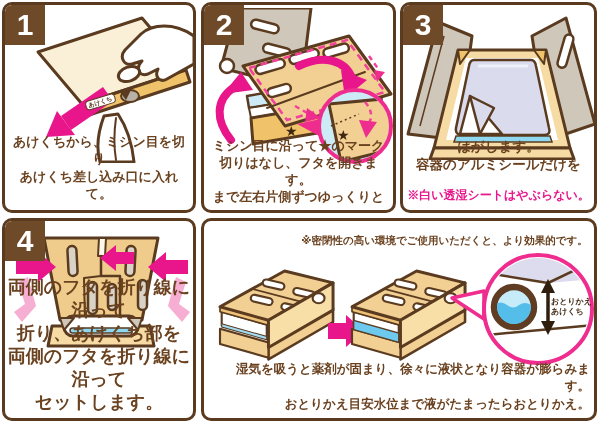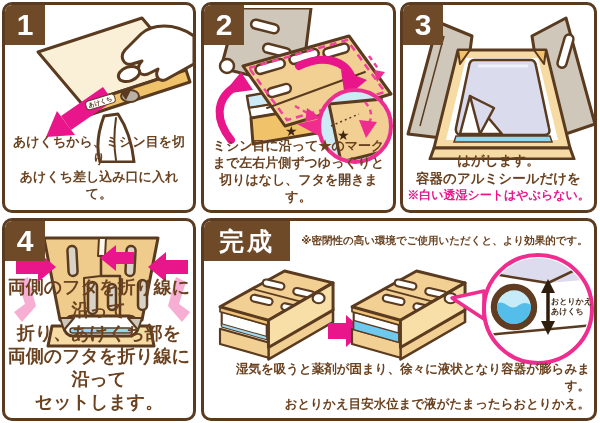--- a/index.html
+++ b/index.html
@@ -24,21 +24,21 @@
   .badge.done{width:86px;height:40px;font-size:25px;letter-spacing:3px;}
   .caption{
     position:absolute;left:2px;right:2px;text-align:center;font-weight:bold;
     color:#6b4220;z-index:4;font-family:Liberation Serif, serif;
   }
   #p1 .caption{bottom:7px;font-size:13px;line-height:1.35;margin-top:28px;}
   #p2 .caption{bottom:4px;font-size:13px;line-height:1.3;}
   #p3 .caption{bottom:6px;font-size:13.5px;line-height:1.3;}
   #p4 .caption{bottom:4px;font-size:18px;line-height:1.28;}
   #p5 .caption{left:9px;right:4px;bottom:5px;text-align:right;font-size:12.5px;line-height:1.4;margin-top:24px;}
-  .warning{font-size:12px;color:#e9158b;margin-top:1px;}
+  .warning{font-size:12px;color:#e9158b;margin-top:15px;}
   .note{
     position:absolute;left:95px;top:13px;right:4px;font-size:10.5px;font-weight:bold;
     color:#6b4220;z-index:5;text-align:center;
   }
   .illus{position:absolute;left:3px;top:3px;z-index:1;}
   #p5 .illus{left:0;top:0;}
   .box-label{
     position:absolute;left:80px;top:92px;transform:rotate(-17deg);
     background:#fff;border:1px solid #5a3b20;border-radius:4px;
     font-size:6px;line-height:8px;padding:0 2px;color:#5a3b20;font-weight:bold;z-index:3;
@@ -146,22 +146,22 @@
         <path d="M 158,94 C 165,102 166,110 161,116" fill="none" stroke="#f2419b" stroke-width="2.5" stroke-dasharray="5 4"></path>
         <polygon points="152,112 170,114 159,130" fill="#ee2d8f"></polygon>
         <text x="130" y="132" font-size="14" fill="#3f2813">★</text>
       </g>
       <circle cx="148" cy="118" r="36" fill="none" stroke="#ee2d8f" stroke-width="4"></circle>
     </g>
   </svg>
   <div class="badge num">2</div>
   <div class="caption">
     <div>ミシン目に沿って★のマーク</div>
+    <div>切りはなし、フタを開きます。</div>
     <div>まで左右片側ずつゆっくりと</div>
-    <div>切りはなし、フタを開きます。</div>
   </div>
 </div>
 
 <div class="panel" id="p3">
   <svg class="illus" width="191" height="152" viewBox="0 0 191 152">
 
     <g>
       <polygon class="ln" points="2,126 32,14 66,28 52,132" fill="#cfc7ba" stroke="#5a3b20" stroke-width="3"></polygon>
       <path d="M 14,118 L 38,28" fill="none" stroke="#5a3b20" stroke-width="1.5"></path>
     </g>
@@ -300,19 +300,18 @@
           <polygon points="337,100 351,100 344,114" fill="#2f1d0e"></polygon>
         </g>
       </g>
       <circle cx="334" cy="88" r="54" fill="none" stroke="#ee2d8f" stroke-width="4"></circle>
     </g>
   </svg>
   <div class="mag-label">
     <div>おとりかえ</div>
     <div>あけくち</div>
   </div>
-  <div class="badge done">完成</div>
   <div class="note">※密閉性の高い環境でご使用いただくと、より効果的です。</div>
   <div class="caption">
     <div>湿気を吸うと薬剤が固まり、徐々に液状となり容器が膨らみます。</div>
     <div>おとりかえ目安水位まで液がたまったらおとりかえ。</div>
   </div>
 </div>
 
 </body></html>

